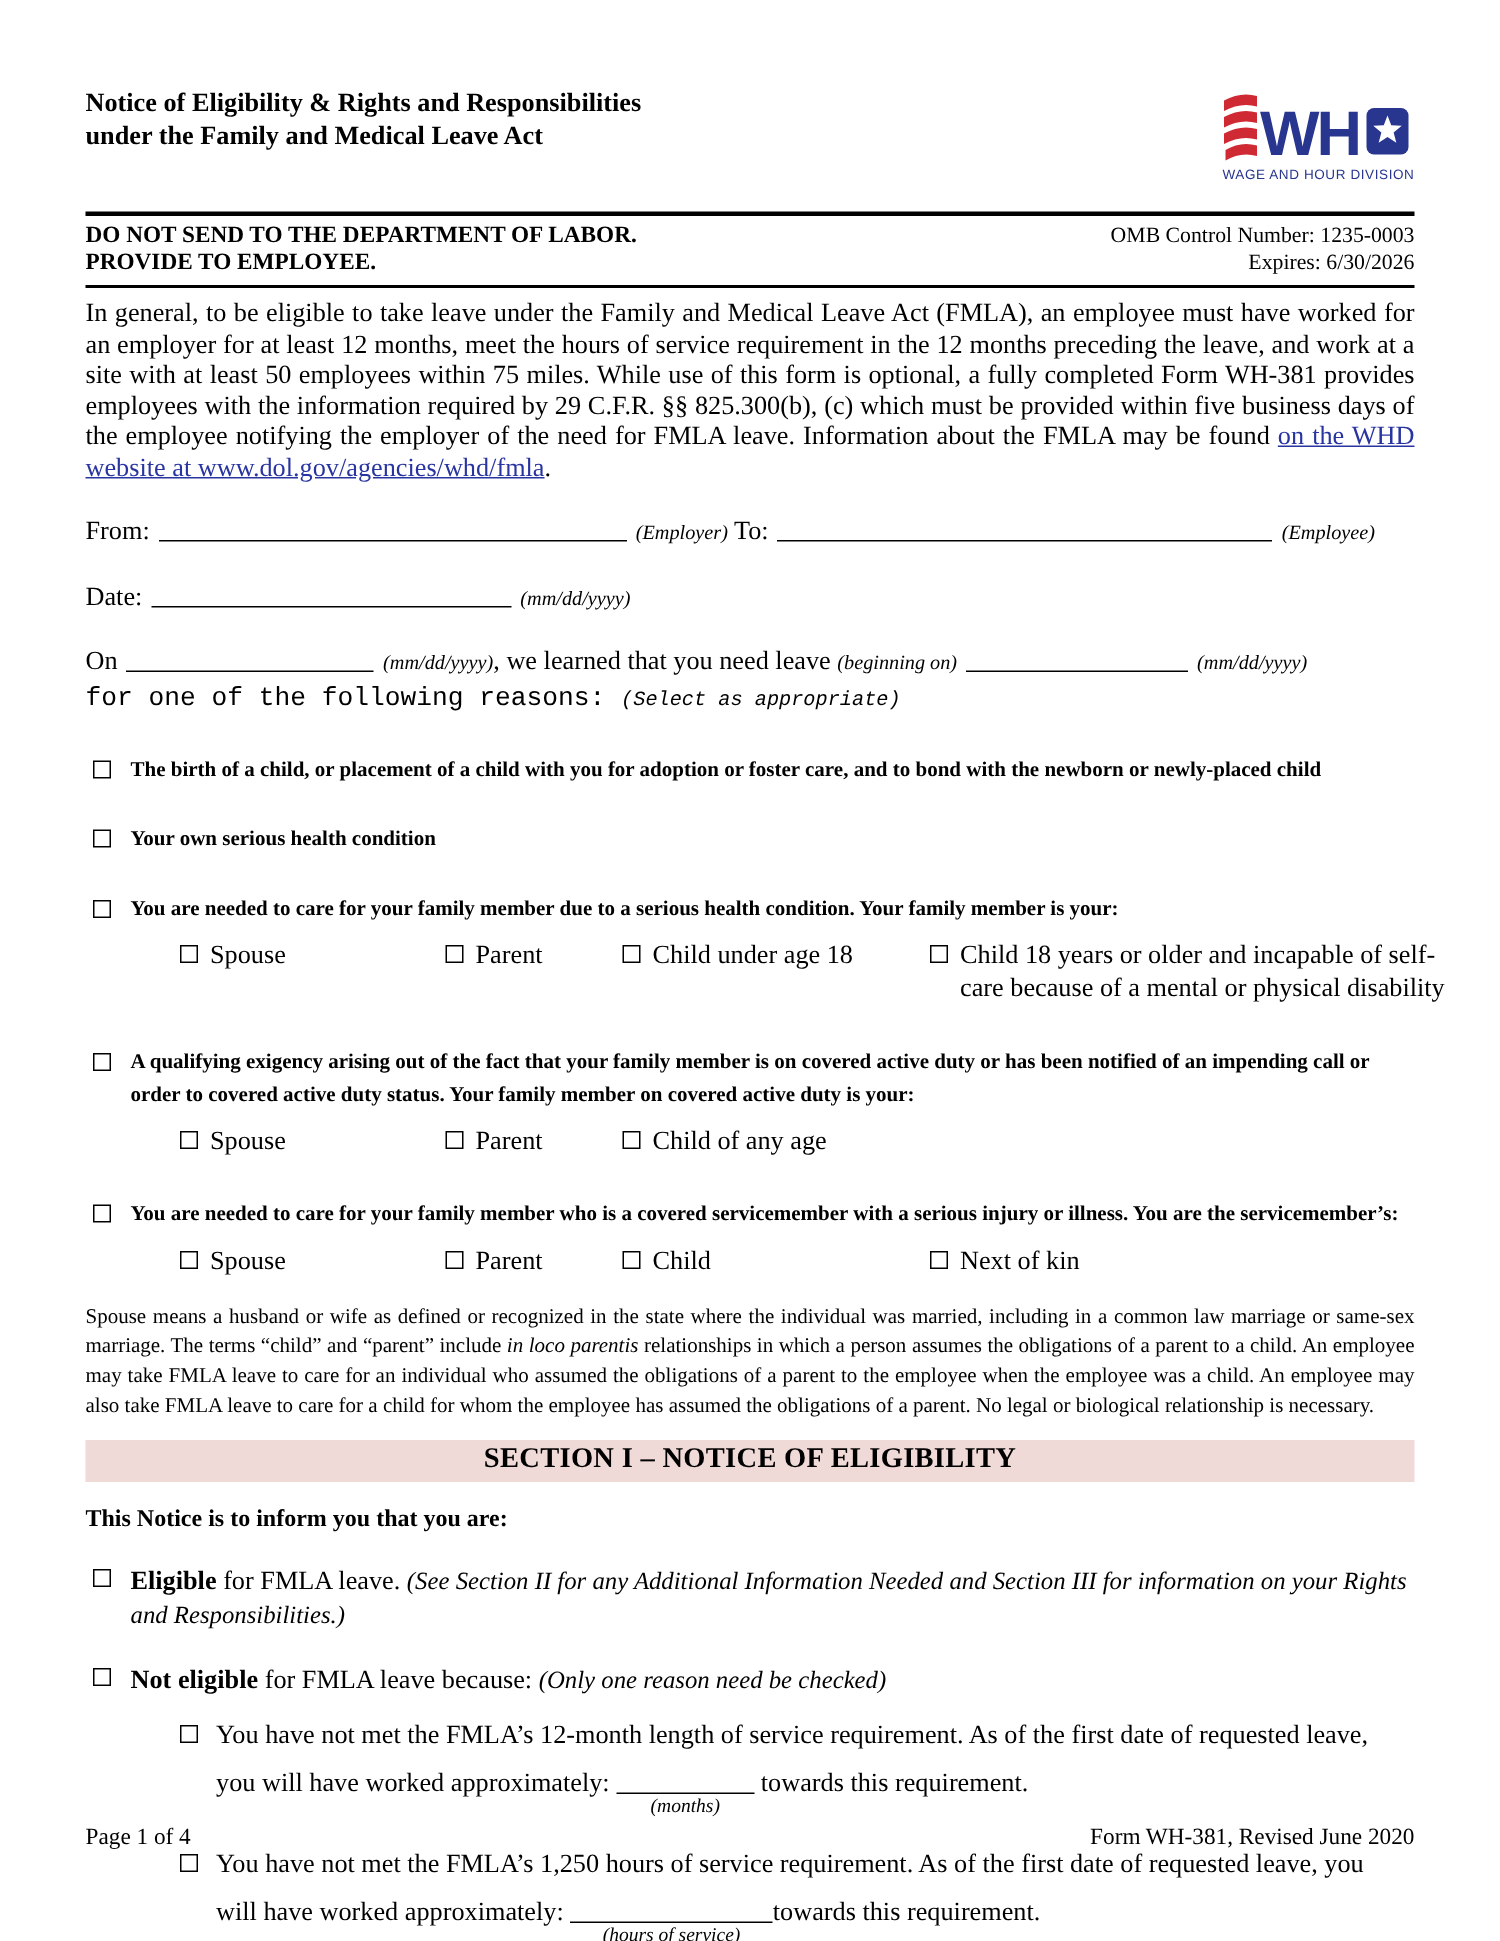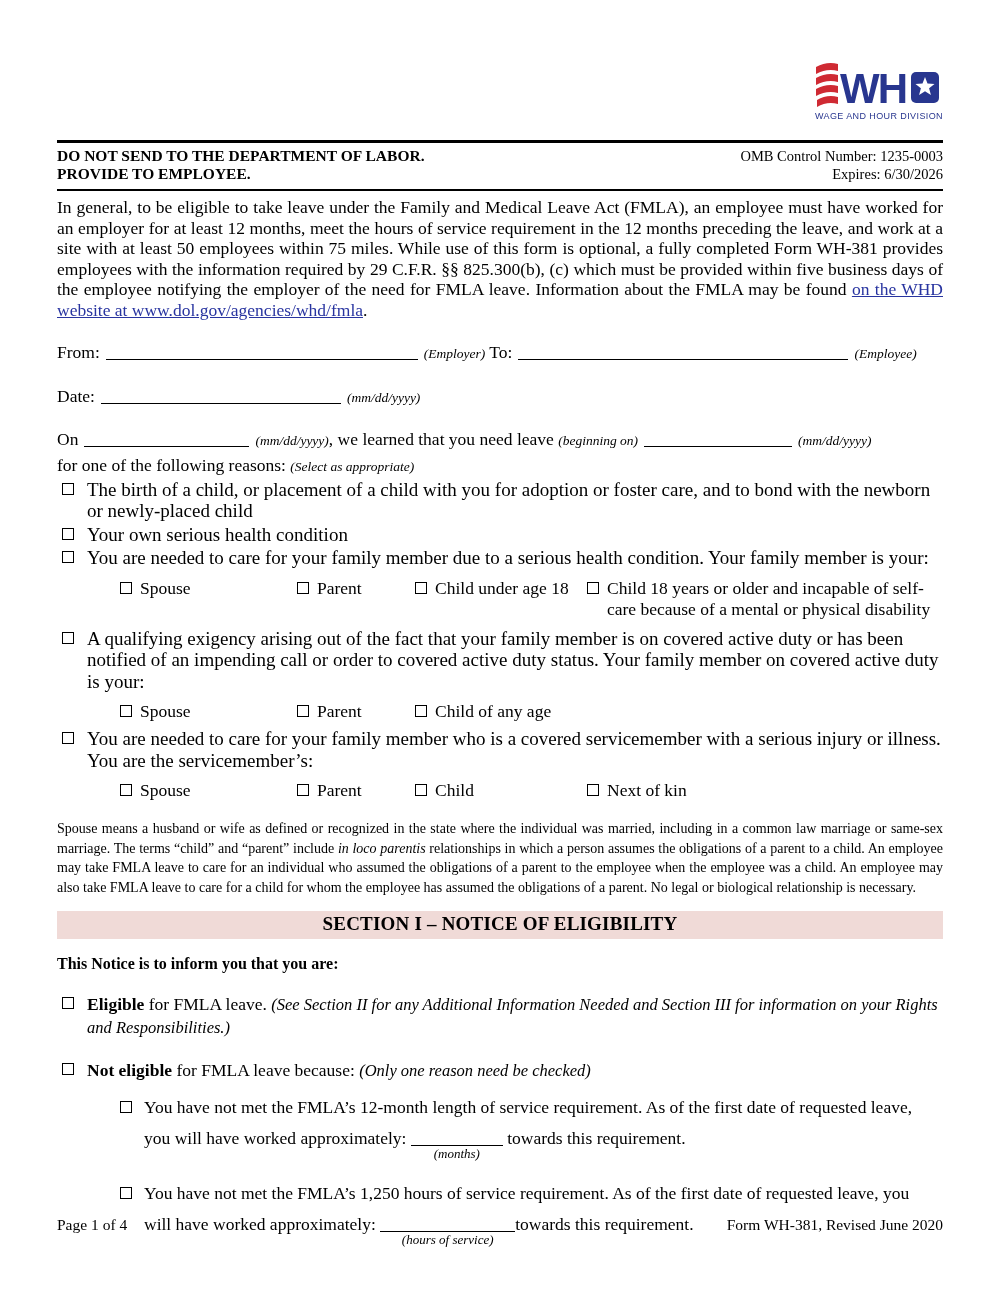--- a/index.html
+++ b/index.html
@@ -20,40 +20,40 @@
   .nb-left { font-weight:bold; font-size:15.5px; line-height:18.5px; }
   .nb-right { font-size:14.5px; line-height:18.5px; text-align:right; }
 
   
   .intro { margin-top:6px; font-size:17.5px; line-height:20.6px; text-align:justify; }
   a.weblink { color:#2834a0; text-decoration:underline; cursor:pointer; }
 
   
   .frow { margin-top:21px; font-size:17.5px; line-height:21px; white-space:nowrap; }
   .frow-first { margin-top:22px; }
-  .frow2 { margin-top:4px; font-size:17.5px; line-height:21px; }
+  .frow2 { margin-top:4px; font-size:17.5px; line-height:21px;font-family:Liberation Mono, monospace; }
   .hint { font-style:italic; font-size:13.5px; }
   .blank { display:inline-block; border-bottom:1.2px solid #000; height:15px; vertical-align:-2px; background:transparent; }
   .w240{width:240px}.w312{width:312px}.w330{width:330px}.w165{width:165px}.w148{width:148px}.w92{width:92px}.w135{width:135px}
   .mh{ margin:0 6px; }
 
   
   .cb { flex:none; width:10px; height:10px; border:1.6px solid #000; background:#fff; margin-top:4px; cursor:pointer; }
 
   
-  .reason { display:flex; margin-left:5px; margin-top:2px; font-size:19px; line-height:21.5px; }
+  .reason { display:flex; margin-left:5px; margin-top:25px; font-size:14px; line-height:21.5px;font-weight:bold; }
   .reason .cb { margin-right:13px; }
   .rtext { max-width:855px; }
 
   
   .opts { position:relative; margin-top:9px; margin-bottom:3px; height:24px; font-size:17.5px; line-height:21.5px; }
   .opts-tall { height:47px; }
   .opt { position:absolute; top:0; display:flex; }
   .opt .cb { margin-right:8px; }
-  .o1{left:63px}.o2{left:240px}.o3{left:358px}.o4{left:530px; width:352px;}
+  .o1{left:63px}.o2{left:240px}.o3{left:358px}.o4{left:563px; width:352px;}
 
   
   .note { margin-top:15px; font-size:14px; line-height:19.7px; text-align:justify; }
 
   
   .secbar { margin-top:13px; background:#f0dad7; text-align:center; font-weight:bold; font-size:19px; padding:2px 0 4px 0; letter-spacing:0.2px; }
   .inform { margin-top:16px; font-weight:bold; font-size:16px; }
 
   .elig { display:flex; margin-left:5px; margin-top:20px; font-size:17.5px; line-height:22px; }
   .elig .cb { margin-right:13px; }
@@ -70,20 +70,24 @@
 
   
   .footer { position:absolute; left:57px; right:57px; top:1216px; display:flex; justify-content:space-between; font-size:15.5px; }
 </style>
 </head>
 <body>
 
 <div class="page">
 
   <div class="hdr">
+    <div class="hdr-title">
+      <div>Notice of Eligibility &amp; Rights and Responsibilities</div>
+      <div>under the Family and Medical Leave Act</div>
+    </div>
     <div class="hdr-logo">
       <svg width="130" height="66" viewBox="0 0 130 66">
         <g fill="#cf2a33">
           <path d="M3,10 Q14,4 25,7 L25,14 Q14,11 3,17 Z"></path>
           <path d="M3,21 Q14,15 25,18 L25,25 Q14,22 3,28 Z"></path>
           <path d="M3,32 Q14,26 25,29 L25,36 Q14,33 3,39 Z"></path>
           <path d="M4,43 Q14,37 25,40 L25,47 Q14,44 4,50 Z"></path>
         </g>
         <text x="27" y="46" font-family="Liberation Sans, sans-serif" font-weight="900" font-size="42" letter-spacing="-2" fill="#28368f">WH</text>
         <rect x="98" y="15" width="28" height="31" rx="5" fill="#28368f"></rect>

